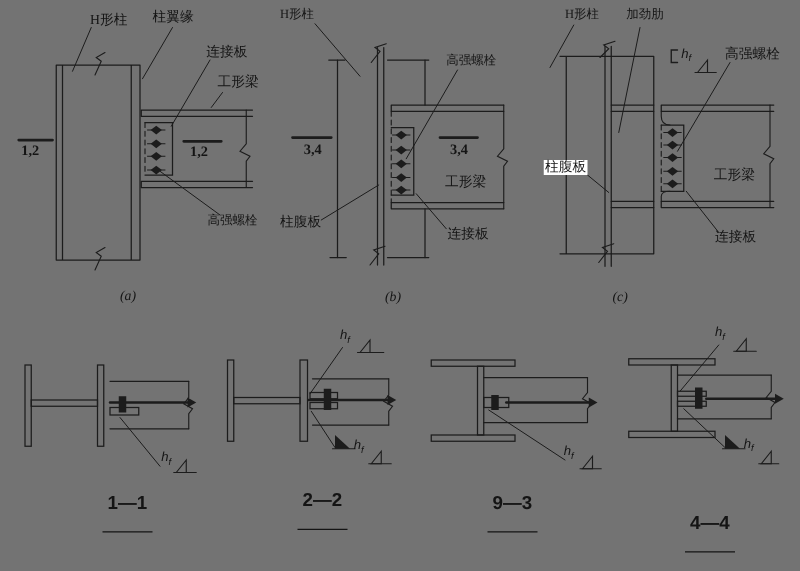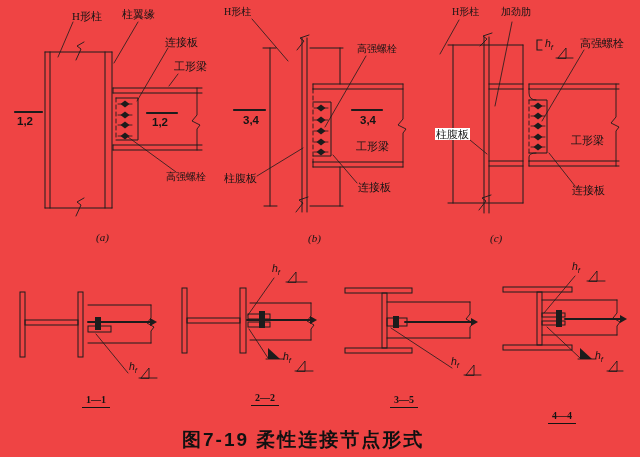--- a/index.html
+++ b/index.html
@@ -1,43 +1,43 @@
 <!DOCTYPE html>
 <html><head>
 <meta charset="utf-8">
 <style>
   html,body { margin:0; padding:0; background:#ffffff; }
   #figure {
-    position:relative; width:640px; height:457px; background:#ef4444;
+    position:relative; width:640px; height:457px; background:#737373;
     font-family:"Liberation Serif", serif; overflow:hidden;
   }
   #linework { position:absolute; left:0; top:0; }
   .lbl {
     position:absolute; font-family:"Liberation Serif", serif;
     font-size:11px; color:#141414; white-space:nowrap; line-height:1.1;
   }
   .lbl.sm { font-size:10px; }
   .lbl.bg { background:#ffffff; padding:0 1px; }
   .num {
-    position:absolute; font-family:Liberation Sans, sans-serif; font-weight:bold;
+    position:absolute; font-family:Liberation Serif, serif; font-weight:bold;
     font-size:11.5px; color:#141414; white-space:nowrap;
   }
   .cap {
     position:absolute; font-family:"Liberation Serif", serif; font-style:italic;
     font-size:11px; color:#141414;
   }
   .hf {
     position:absolute; font-family:Liberation Sans, sans-serif; font-style:italic;
     font-size:10.5px; color:#141414; white-space:nowrap;
   }
   .hf sub { font-size:7.5px; line-height:0; }
   .sec-label {
-    position:absolute; font-family:Liberation Serif, serif; font-weight:bold;
-    font-size:10px; color:#141414; border-bottom:1.4px solid #141414;
-    padding:0 4px 2px 4px; white-space:nowrap;
+    position:absolute; font-family:Liberation Sans, sans-serif; font-weight:bold;
+    font-size:15px; color:#141414; border-bottom:1.4px solid #141414;
+    padding:0 4px 14px 4px; white-space:nowrap;
   }
   .fig-caption {
     position:absolute; font-family:"Liberation Sans", sans-serif; font-weight:bold;
     font-size:19px; color:#111111; letter-spacing:2px; white-space:nowrap;
   }
 </style>
 </head>
 <body>
 
 <div id="figure">
@@ -205,19 +205,18 @@
   <span class="cap" style="left:490px;top:232px">(c)</span>
 
   <span class="hf" style="left:129px;top:360px"><i>h</i><sub>f</sub></span>
   <span class="hf" style="left:272px;top:262px"><i>h</i><sub>f</sub></span>
   <span class="hf" style="left:283px;top:350px"><i>h</i><sub>f</sub></span>
   <span class="hf" style="left:451px;top:355px"><i>h</i><sub>f</sub></span>
   <span class="hf" style="left:572px;top:260px"><i>h</i><sub>f</sub></span>
   <span class="hf" style="left:595px;top:349px"><i>h</i><sub>f</sub></span>
 
   <span class="sec-label" style="left:82px;top:394px">1—1</span>
-  <span class="sec-label" style="left:251px;top:392px">2—2</span>
-  <span class="sec-label" style="left:390px;top:394px">3—5</span>
+  <span class="sec-label" style="left:238px;top:392px">2—2</span>
+  <span class="sec-label" style="left:390px;top:394px">9—3</span>
   <span class="sec-label" style="left:548px;top:410px">4—4</span>
 
-  <div class="fig-caption" style="left:182px;top:427px">图7-19 柔性连接节点形式</div>
 
 </div>
 
 </body></html>

